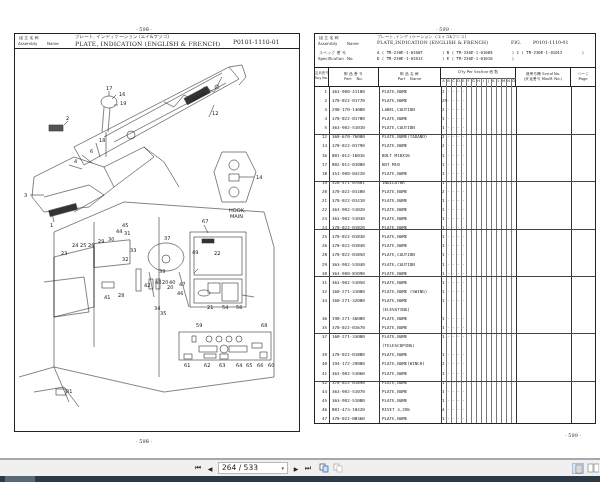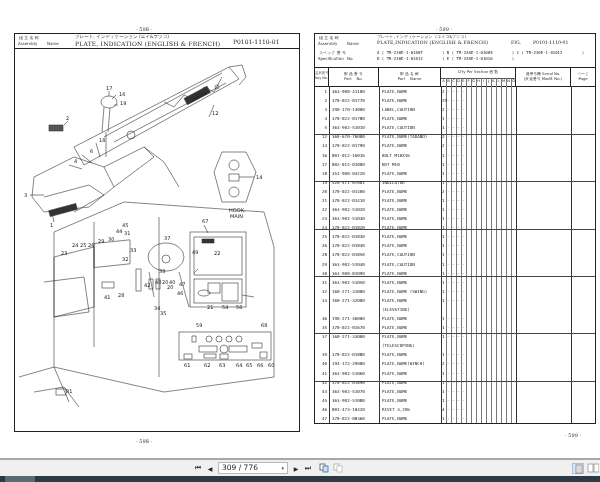--- a/index.html
+++ b/index.html
@@ -637,21 +637,21 @@
 </div>
 
 <div class="toolbar">
   <div class="tb-btn" style="left:193px;width:10px;font-size:7px;">
     <span>⏮</span>
   </div>
   <div class="tb-btn" style="left:205px;width:10px;font-size:6px;">
     <span>◀</span>
   </div>
   <div class="page-input">
-    <span>309 / 776</span>
+    <span>264 / 533</span>
     <span class="dd">▾</span>
   </div>
   <div class="tb-btn" style="left:291px;width:10px;font-size:6px;">
     <span>▶</span>
   </div>
   <div class="tb-btn" style="left:303px;width:10px;font-size:7px;">
     <span>⏭</span>
   </div>
   <div class="tb-btn" style="left:318px;width:12px;">
     <svg width="10" height="10" style="left:1px;top:0;">

